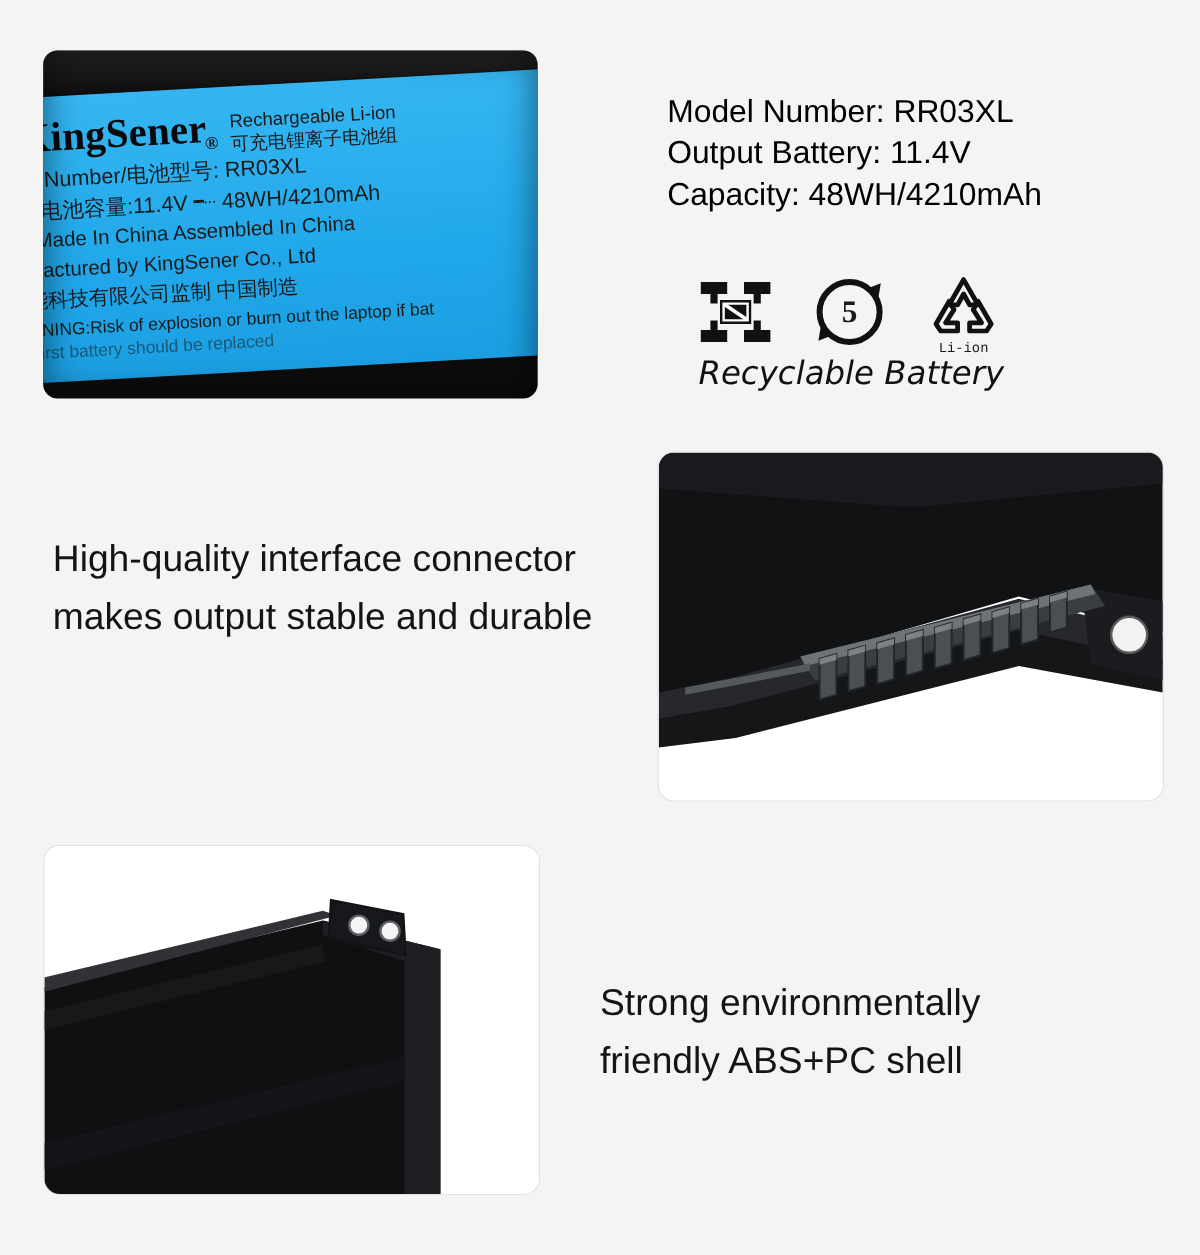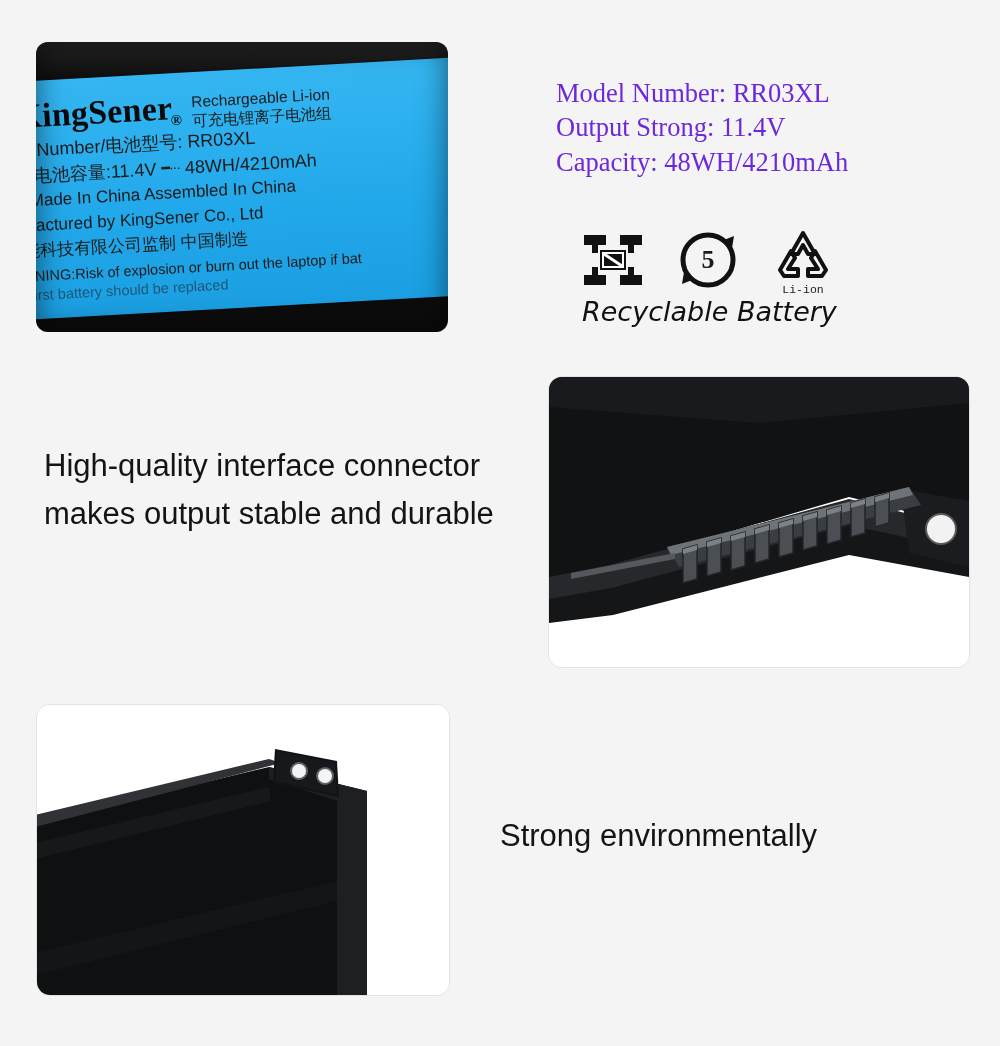--- a/index.html
+++ b/index.html
@@ -115,23 +115,22 @@
   
   #specs {
     position: absolute;
     left: 556px;
     top: 76px;
     width: 420px;
   }
   #specs .line {
     font-size: 26.5px;
     line-height: 1.30;
-    color: #6d28d9;
+    color: #000000;
     white-space: nowrap;
-    font-family: Liberation Serif, serif;
   }
 
   
   #recycle-row {
     position: absolute;
     left: 582px;
     top: 228px;
     display: flex;
     align-items: center;
     gap: 34px;
@@ -221,21 +220,21 @@
       <div>RNING:Risk of explosion or burn out the laptop if bat</div>
       <div style="opacity:.55">First battery should be replaced</div>
     </div>
   </div>
 
   <div class="frame-shadow"></div>
 </div>
 
 <div id="specs">
   <div class="line">Model Number: RR03XL</div>
-  <div class="line">Output Strong: 11.4V</div>
+  <div class="line">Output Battery: 11.4V</div>
   <div class="line">Capacity: 48WH/4210mAh</div>
 </div>
 
 <div id="recycle-row">
 
   <span>
     <svg width="62" height="58" viewBox="0 0 62 58">
       <g fill="#111">
         <path d="M2 4 h22 v10 h-8 v8 h-6 v-8 H2 Z"></path>
         <path d="M38 4 h22 v10 h-8 v8 h-6 v-8 h-8 Z" transform="translate(0,0)"></path>
@@ -340,13 +339,14 @@
     <circle cx="288" cy="71" r="8" fill="#f4f4f4"></circle>
     <circle cx="288" cy="71" r="8" fill="none" stroke="#5e6165" stroke-width="2"></circle>
 
     <path d="M-10 140 L232 82 L234 96 L-10 156 Z" fill="#17191c" opacity=".9"></path>
     <path d="M-10 250 L300 176 L300 196 L-10 272 Z" fill="#141619" opacity=".9"></path>
   </svg>
 </div>
 
 <div id="shell-caption">
   <div class="caption-line">Strong environmentally</div>
+  <div class="caption-line">friendly ABS+PC shell</div>
 </div>
 
 </body></html>

